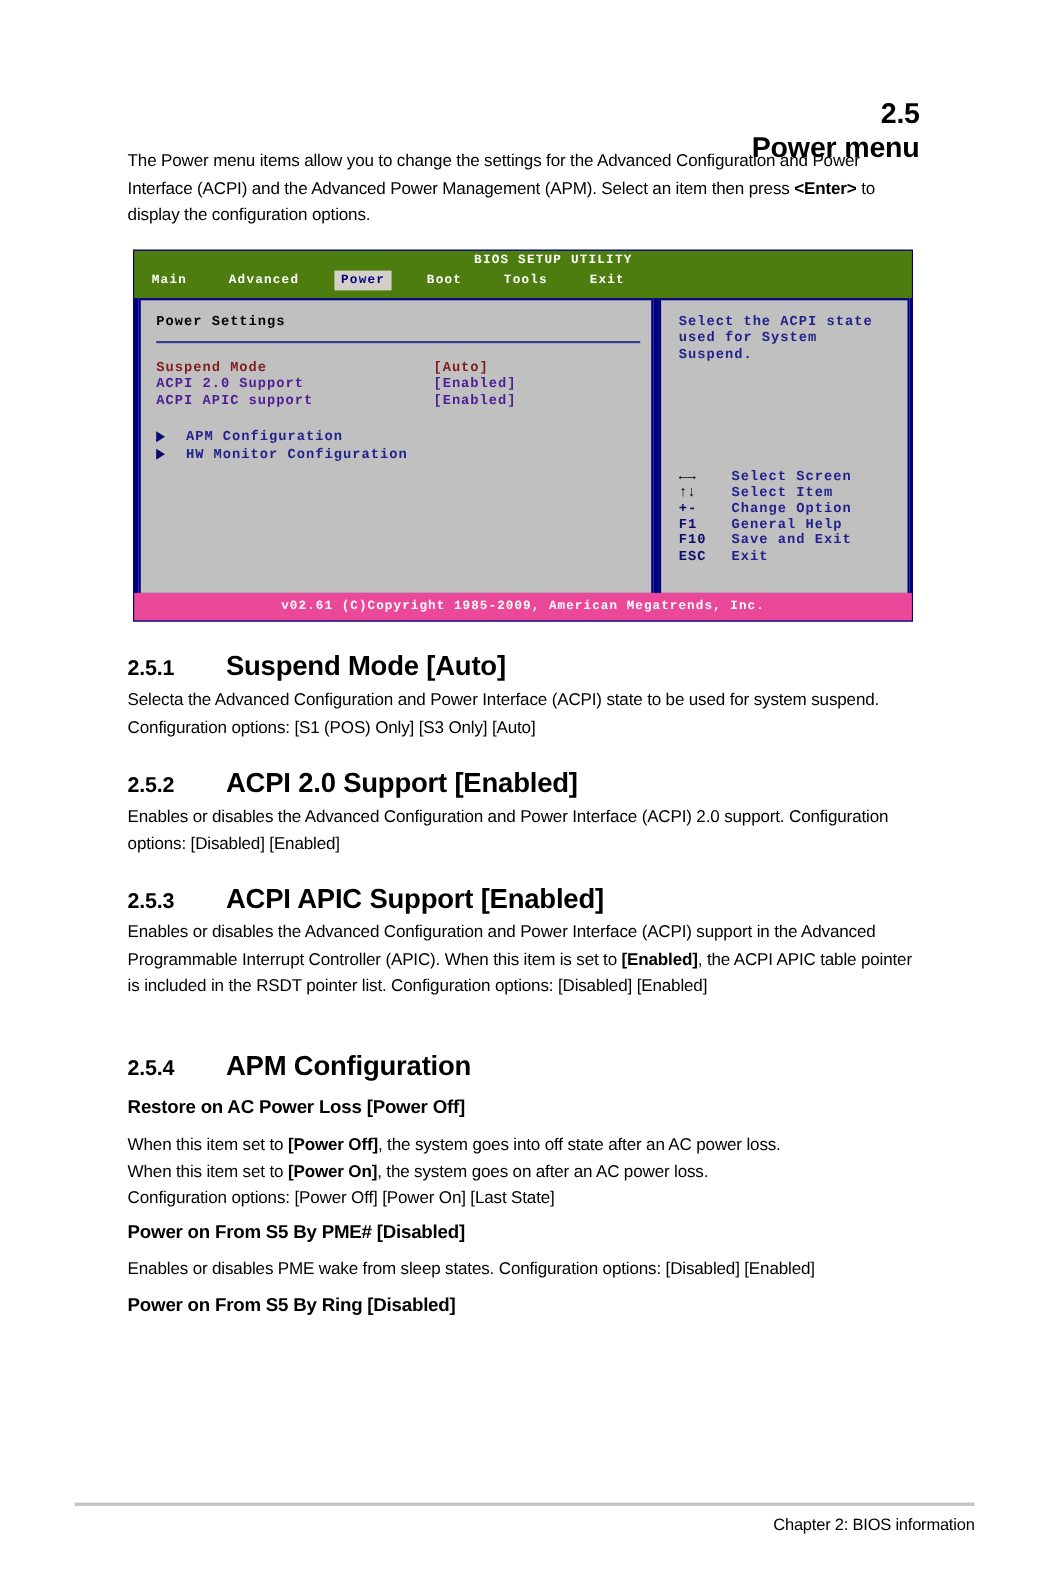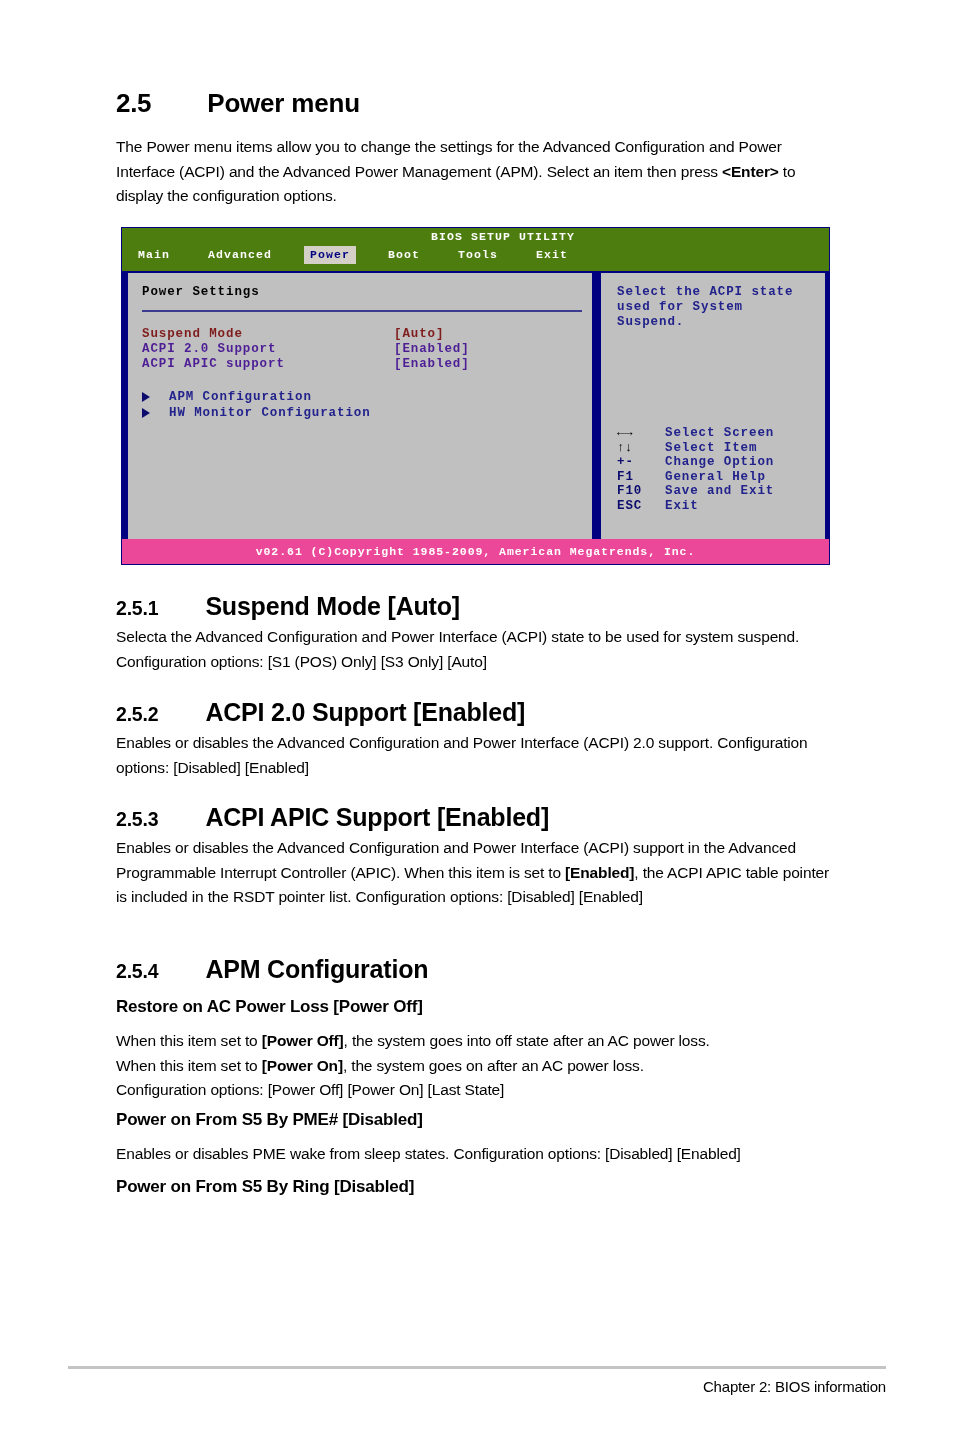--- a/index.html
+++ b/index.html
@@ -22,20 +22,21 @@
   }
 
   
   .h1-row {
     position: absolute;
     left: 116px;
     top: 88px;
     width: 720px;
     display: flex;
     align-items: flex-end;
+    flex-direction: column;
   }
   .h1-num {
     font-size: 26px;
     font-weight: bold;
     letter-spacing: -0.3px;
   }
   .h1-title {
     font-size: 26px;
     font-weight: bold;
     margin-left: 56px;

